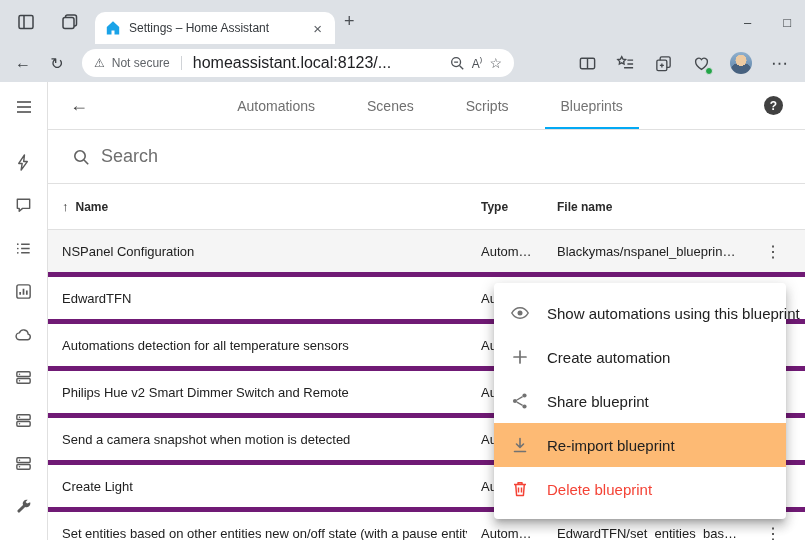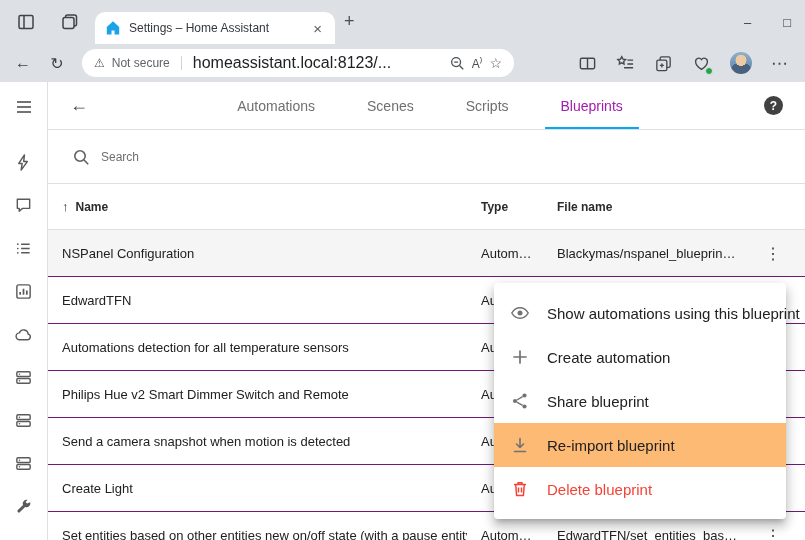--- a/index.html
+++ b/index.html
@@ -54,44 +54,44 @@
   .side-icons { margin-top:36px; display:flex; flex-direction:column; gap:24px; }
   .sic { width:19px; height:19px; color:#5a5a5a; display:inline-flex; }
   .sic svg, .hamburger svg { width:100%; height:100%; }
 
   .main { flex:1; display:flex; flex-direction:column; min-width:0; }
   .appbar { height:48px; display:flex; align-items:center; border-bottom:1px solid #e0e0e0; padding:0 22px; }
   .ha-back { font-size:18px; color:#454545; width:26px; }
   .ha-tabs { flex:1; display:flex; justify-content:center; height:100%; }
   .ha-tab { padding:16px 26px; display:flex; align-items:center; font-size:14px; color:#6f6f6f;
             height:100%; position:relative; white-space:nowrap; }
-  .ha-tab.active { color:#a21caf;text-align:center; }
+  .ha-tab.active { color:#737373;text-align:center; }
   .ha-tab.active::after { content:""; position:absolute; left:10px; right:10px; bottom:0; height:2px; background:#03a9f4; }
   .help-btn { width:19px; height:19px; border-radius:50%; background:#414141; color:#fff; font-size:12px;
               display:flex; align-items:center; justify-content:center; font-weight:bold; }
 
   .searchrow { height:54px; display:flex; align-items:center; gap:11px; padding:0 24px;
                border-bottom:1px solid #e0e0e0; }
   .search-ic { width:18px; height:18px; color:#616161; display:inline-flex; }
   .search-ic svg { width:100%; height:100%; }
-  .search-input { border:none; outline:none; font-size:12px; color:#212121; flex:1;
+  .search-input { border:none; outline:none; font-size:18px; color:#212121; flex:1;
                   font-family:"Liberation Sans", sans-serif; background:transparent; }
   .search-input::placeholder { color:#6f6f6f; }
 
   .thead { height:46px; display:flex; align-items:center; border-bottom:1px solid #e0e0e0;
            font-size:12px; font-weight:700; color:#2b2b2b; }
   .col-name { flex:1; padding-left:14px; display:flex; align-items:center; gap:7px; min-width:0;
               white-space:nowrap; overflow:hidden; text-overflow:ellipsis; }
   .col-type { width:76px; padding-left:14px; white-space:nowrap; overflow:hidden; flex:0 0 auto; }
   .col-file { width:206px; padding-left:14px; white-space:nowrap; overflow:hidden; flex:0 0 auto; }
   .col-menu { width:56px; padding-left:10px; flex:0 0 auto; }
   .sort-arrow { font-size:13px; font-weight:400; }
 
   .tbody { flex:1; overflow:hidden; }
-  .row { height:47px; display:flex; align-items:center; border-bottom:1px solid #701a75;
+  .row { height:47px; display:flex; align-items:center; border-bottom:5px solid #701a75;
          font-size:13px; color:#212121; background:#fff; }
   .row.selected { background:#f5f5f5; }
   .more-v { font-size:16px; color:#3c3c3c; padding:4px 6px; }
 
   
   .menu { position:absolute; left:494px; top:283px; width:292px; background:#fff; border-radius:4px;
           padding:8px 0; z-index:20;
           box-shadow:0 5px 5px -3px rgba(0,0,0,.2), 0 8px 10px 1px rgba(0,0,0,.14), 0 3px 14px 2px rgba(0,0,0,.12); }
   .menu-item { height:44px; display:flex; align-items:center; gap:17px; padding:0 16px;
                font-size:15px; color:#212121; white-space:nowrap; }

